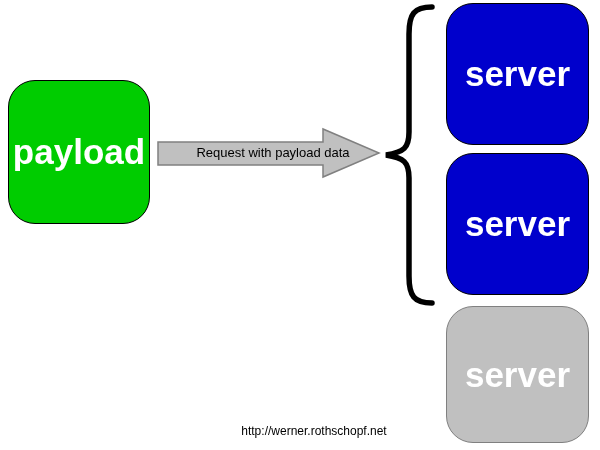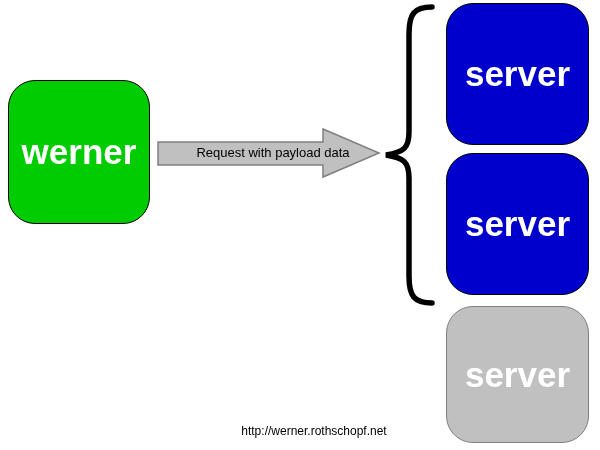--- a/index.html
+++ b/index.html
@@ -76,21 +76,21 @@
     color: #000000;
     padding-left: 14px;
   }
 </style>
 </head>
 <body>
 
 <div class="canvas">
 
   <div class="node client-node" style="background: rgb(0, 204, 0); color: rgb(255, 255, 255); border-color: rgb(0, 0, 0);">
-    <span>werner</span>
+    <span>payload</span>
   </div>
 
   <svg class="arrow-svg" viewBox="0 0 226 56">
     <polygon points="2,16 167,16 167,3 223,27 167,51 167,39 2,39" stroke-width="1.5" style="fill: rgb(192, 192, 192); stroke: rgb(128, 128, 128);"></polygon>
   </svg>
   <div class="arrow-label" style="color: rgb(0, 0, 0);">Request with payload data</div>
 
   <svg class="brace-svg" viewBox="0 0 62 310">
     <path d="M 54 5 C 36 5 31 12 31 32 L 31 130 C 31 146 26 150 8 153 C 26 156 31 160 31 176 L 31 274 C 31 294 36 301 54 301" fill="none" stroke-width="5.5" stroke-linecap="round" style="stroke: rgb(0, 0, 0);"></path>
   </svg>

